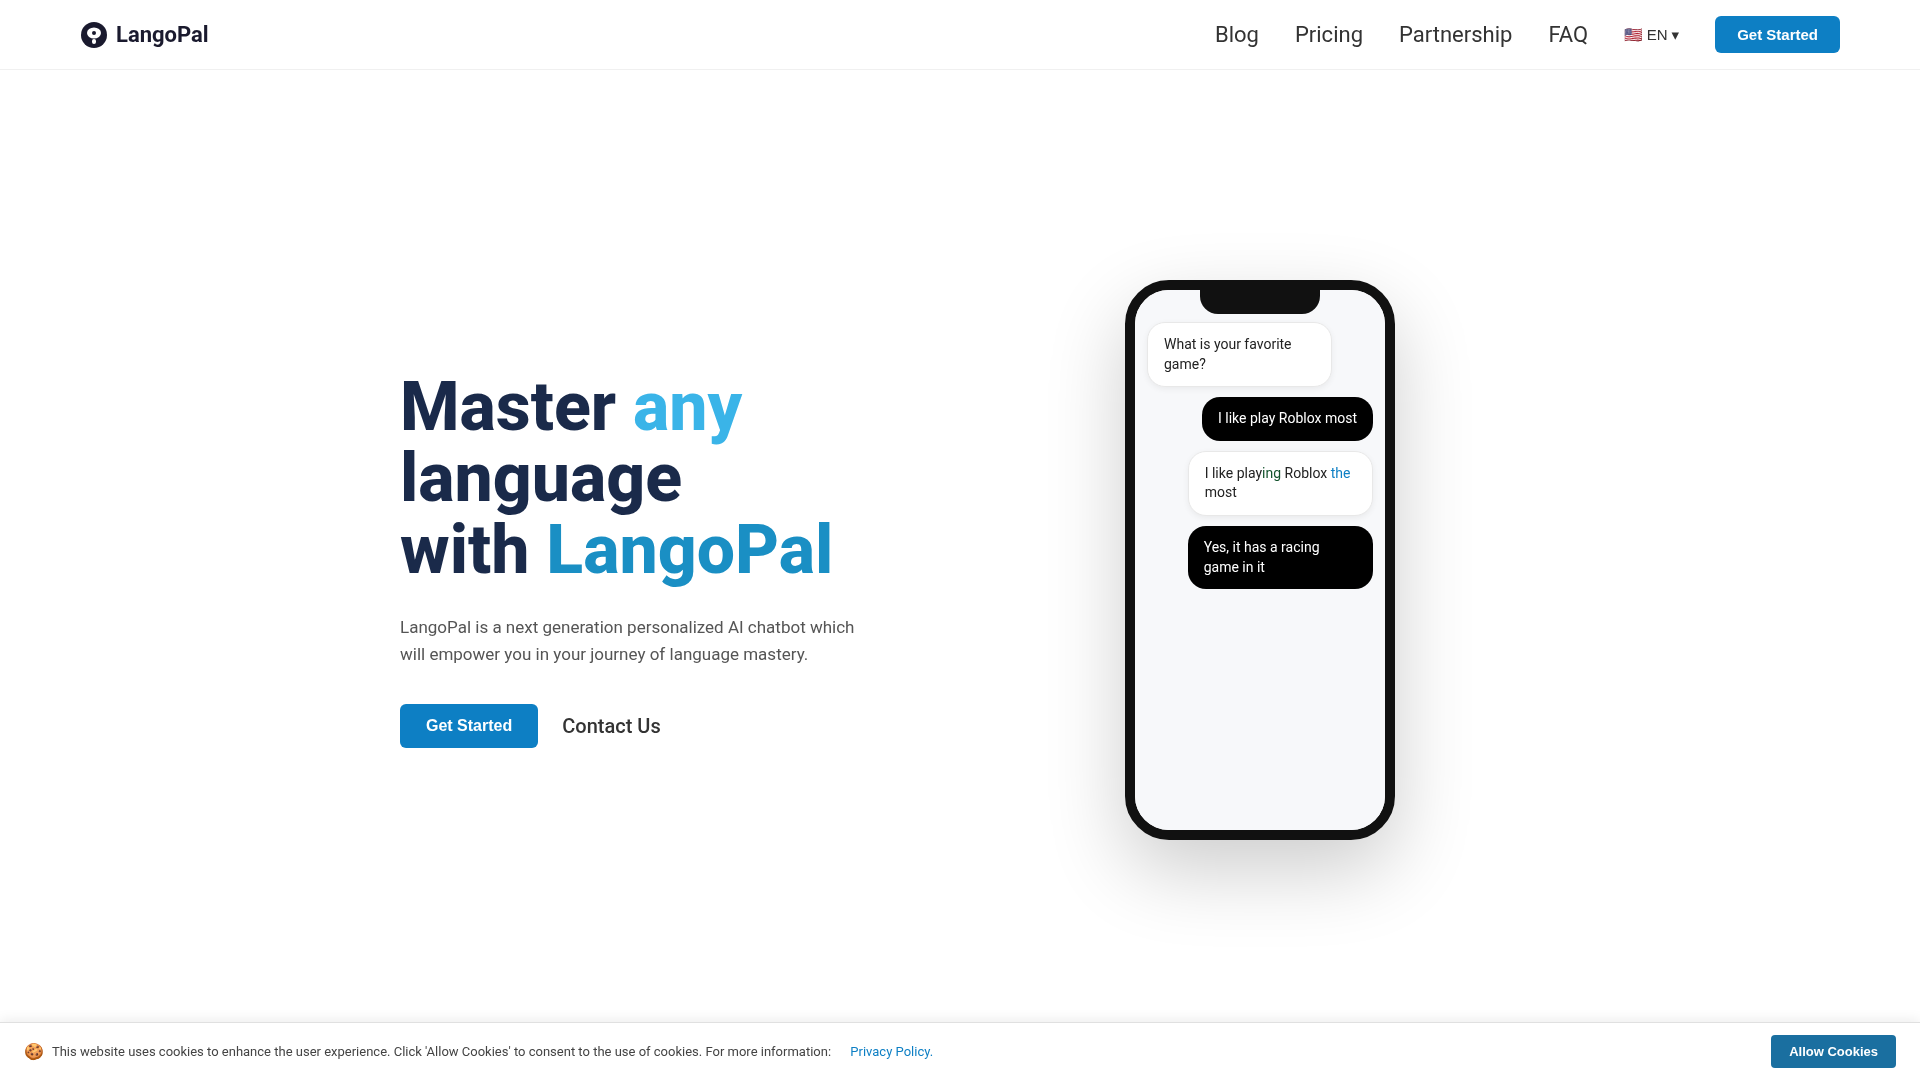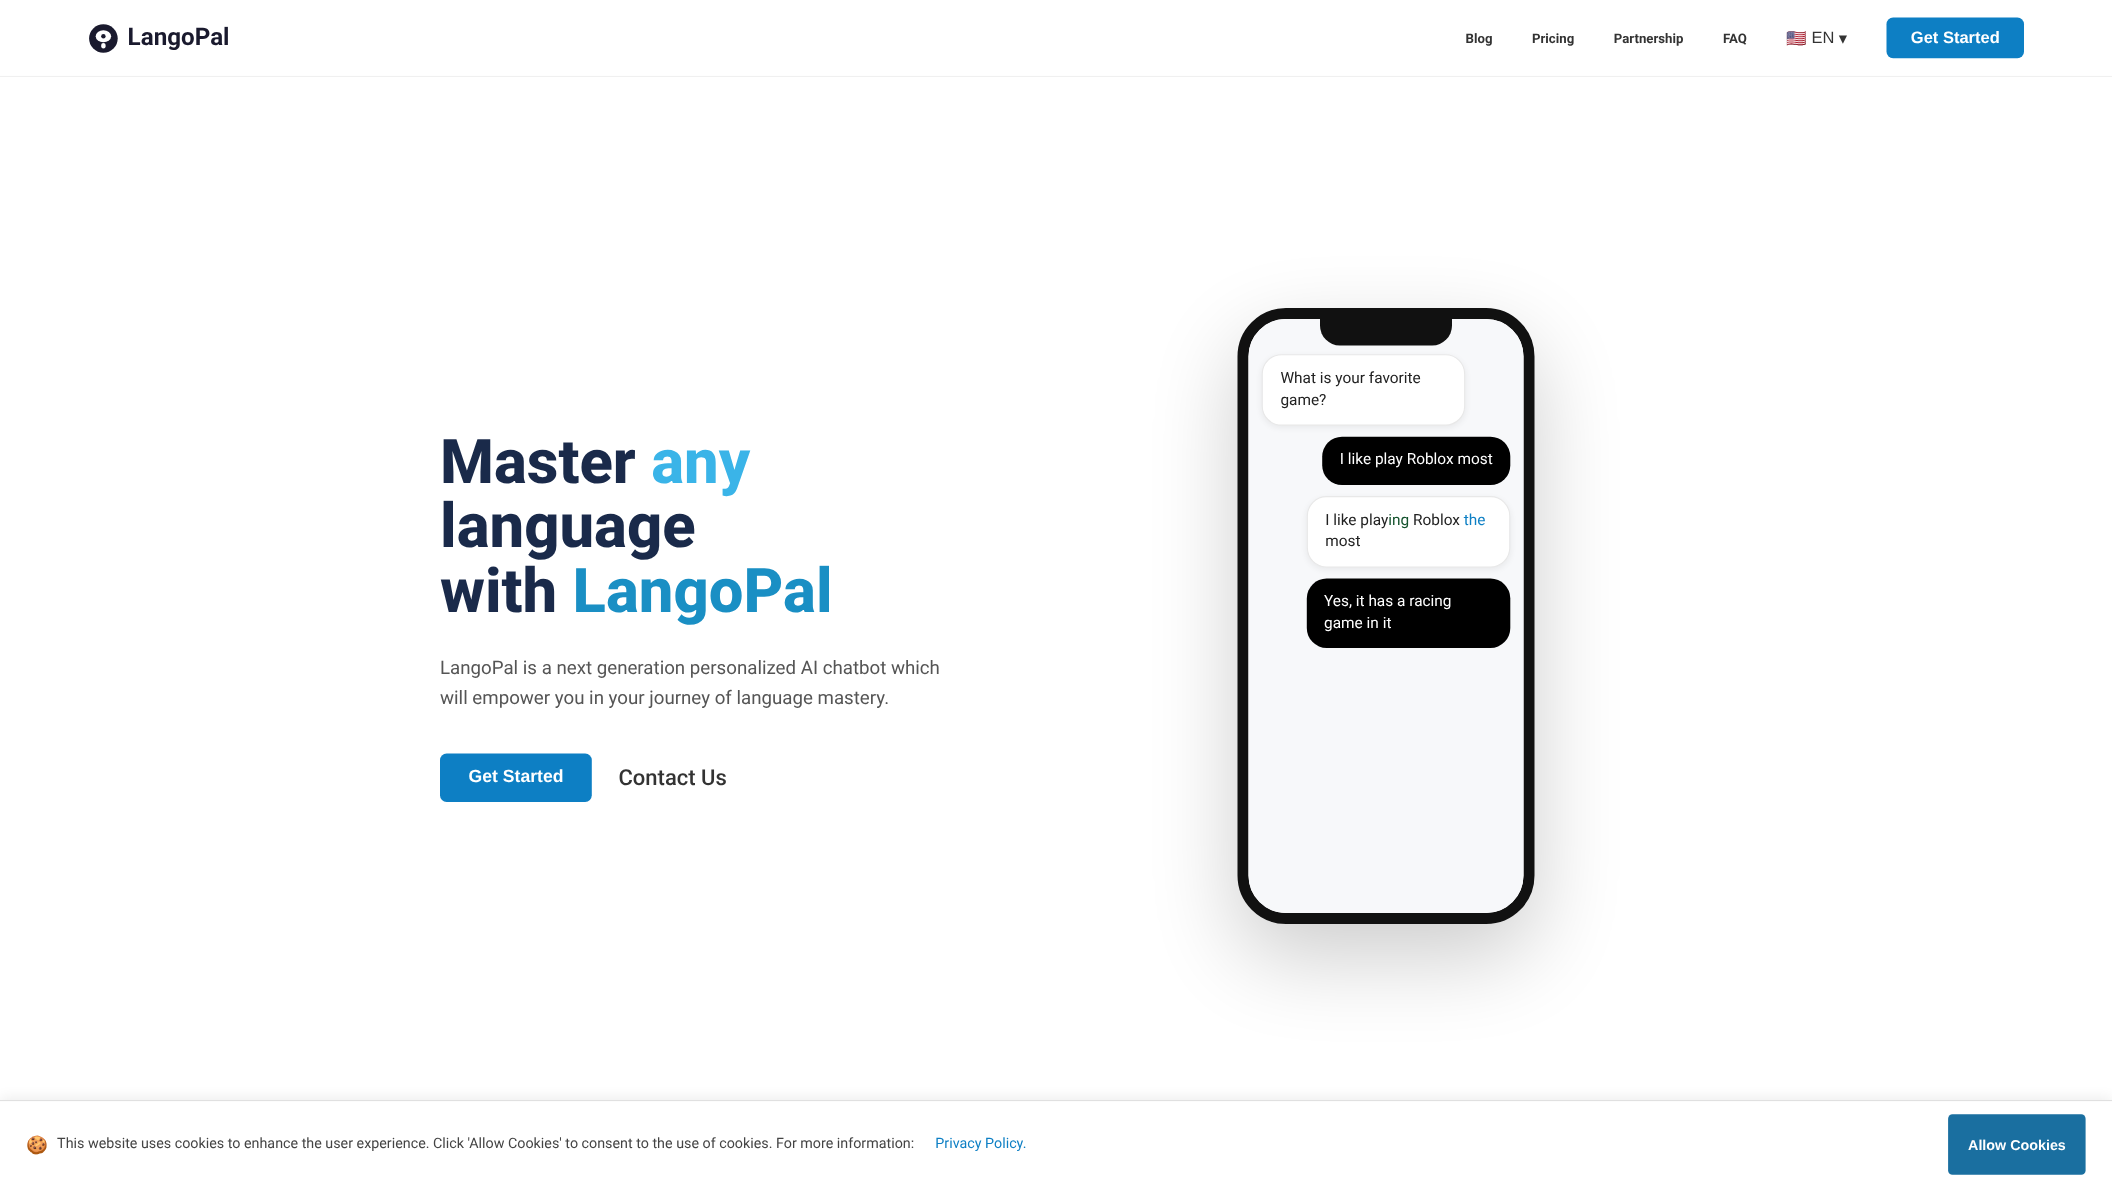--- a/index.html
+++ b/index.html
@@ -11,40 +11,40 @@
       padding: 0 80px; height: 70px; border-bottom: 1px solid #f0f0f0;
       position: fixed; top: 0; left: 0; right: 0; background: #fff; z-index: 100;
     }
     .nav-logo {
       display: flex; align-items: center; gap: 8px; text-decoration: none;
       font-weight: 700; font-size: 22px; color: #1a1a2e;
     }
     .logo-icon { width: 28px; height: 28px; }
     .nav-links { display: flex; align-items: center; gap: 36px; }
     .nav-link {
-      text-decoration: none; color: #333; font-size: 12px; font-weight: 700;
+      text-decoration: none; color: #333; font-size: 22px; font-weight: 400;
       cursor: pointer;
     }
     .lang-selector {
       display: flex; align-items: center; gap: 4px; cursor: pointer;
       font-size: 15px; color: #333; border: none; background: none; font-weight: 500;
     }
     .btn-get-started {
       background: #0d7fc4; color: #fff; border: none; border-radius: 6px;
       padding: 10px 22px; font-size: 15px; font-weight: 600; cursor: pointer;
     }
 
     
     .hero {
       display: flex; align-items: center; justify-content: center;
       min-height: 100vh; padding: 100px 80px 60px;
       gap: 80px;
     }
     .hero-left { flex: 1; max-width: 520px; }
-    .hero-title { font-size: 56px; font-weight: 800; line-height: 1.05; color: #1a2a4a; }
+    .hero-title { font-size: 68px; font-weight: 800; line-height: 1.05; color: #1a2a4a; }
     .hero-title .highlight { color: #3ab4e8; }
     .hero-title .brand { color: #1a8fc4; }
     .hero-subtitle {
       margin-top: 28px; font-size: 17px; color: #555; line-height: 1.6; max-width: 460px;
     }
     .hero-actions { display: flex; align-items: center; gap: 24px; margin-top: 36px; }
     .btn-primary {
       background: #0d7fc4; color: #fff; border: none; border-radius: 6px;
       padding: 13px 26px; font-size: 16px; font-weight: 600; cursor: pointer;
     }
@@ -100,21 +100,21 @@
       background: #fff; border-top: 1px solid #e0e0e0;
       padding: 12px 24px; display: flex; align-items: center;
       justify-content: space-between; z-index: 200;
       box-shadow: 0 -2px 12px rgba(0,0,0,0.08);
     }
     .cookie-text { font-size: 13px; color: #444; display: flex; align-items: center; gap: 8px; }
     .cookie-emoji { font-size: 16px; }
     .cookie-link { color: #0d7fc4; text-decoration: none; }
     .btn-allow-cookies {
       background: #1a6fa0; color: #fff; border: none; border-radius: 4px;
-      padding: 20px 18px; font-size: 13px; font-weight: 600; cursor: pointer;
+      padding: 9px 18px; font-size: 13px; font-weight: 600; cursor: pointer;
       white-space: nowrap; margin-left: 20px;
     }
   </style>
 </head>
 <body>
 
 <nav>
   <a class="nav-logo" href="#">
     <svg class="logo-icon" viewBox="0 0 28 28" fill="none" xmlns="http://www.w3.org/2000/svg">
       <circle cx="14" cy="14" r="13" fill="#1a1a2e"></circle>

